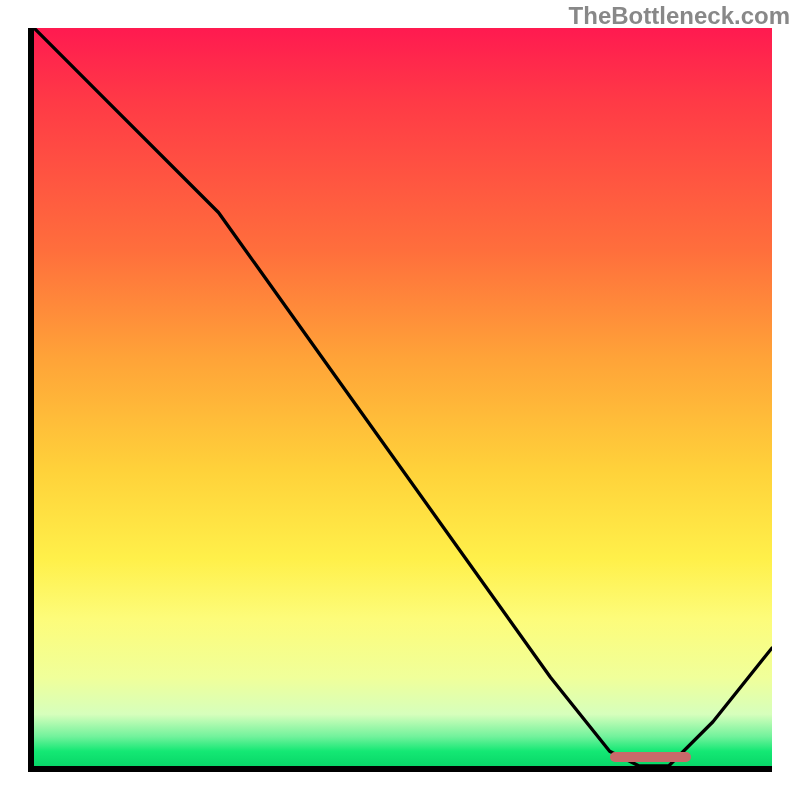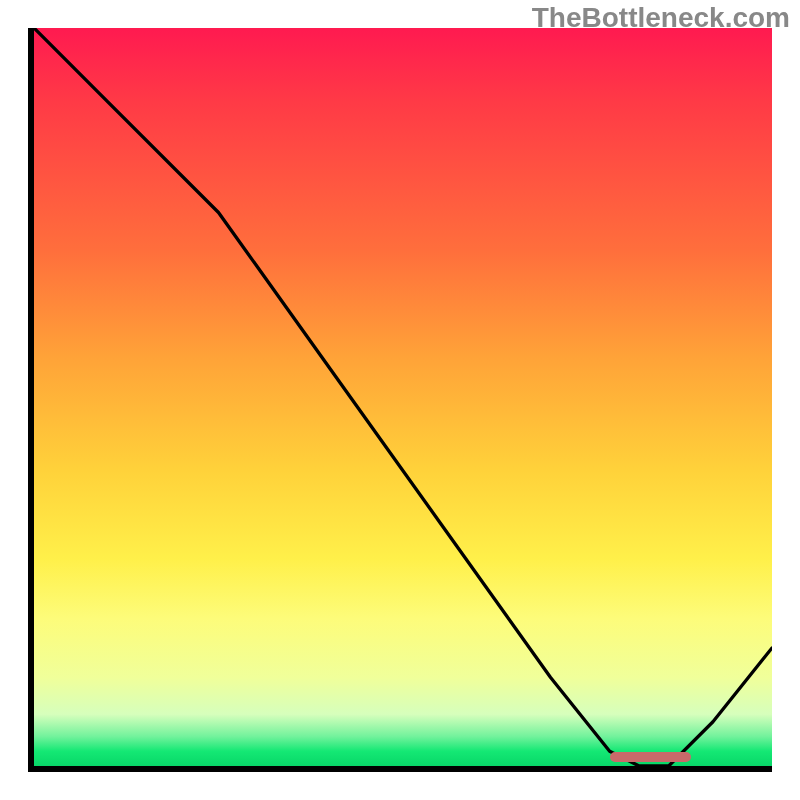--- a/index.html
+++ b/index.html
@@ -8,21 +8,21 @@
     width: 800px;
     height: 800px;
     background: #fff;
     font-family: Arial, Helvetica, sans-serif;
     position: relative;
   }
   .watermark {
     position: absolute;
     top: 2px;
     right: 10px;
-    font-size: 28px;
+    font-size: 24px;
     font-weight: bold;
     color: #888888;
     z-index: 10;
   }
   .plot-area {
     position: absolute;
     left: 28px;
     top: 28px;
     width: 744px;
     height: 744px;

